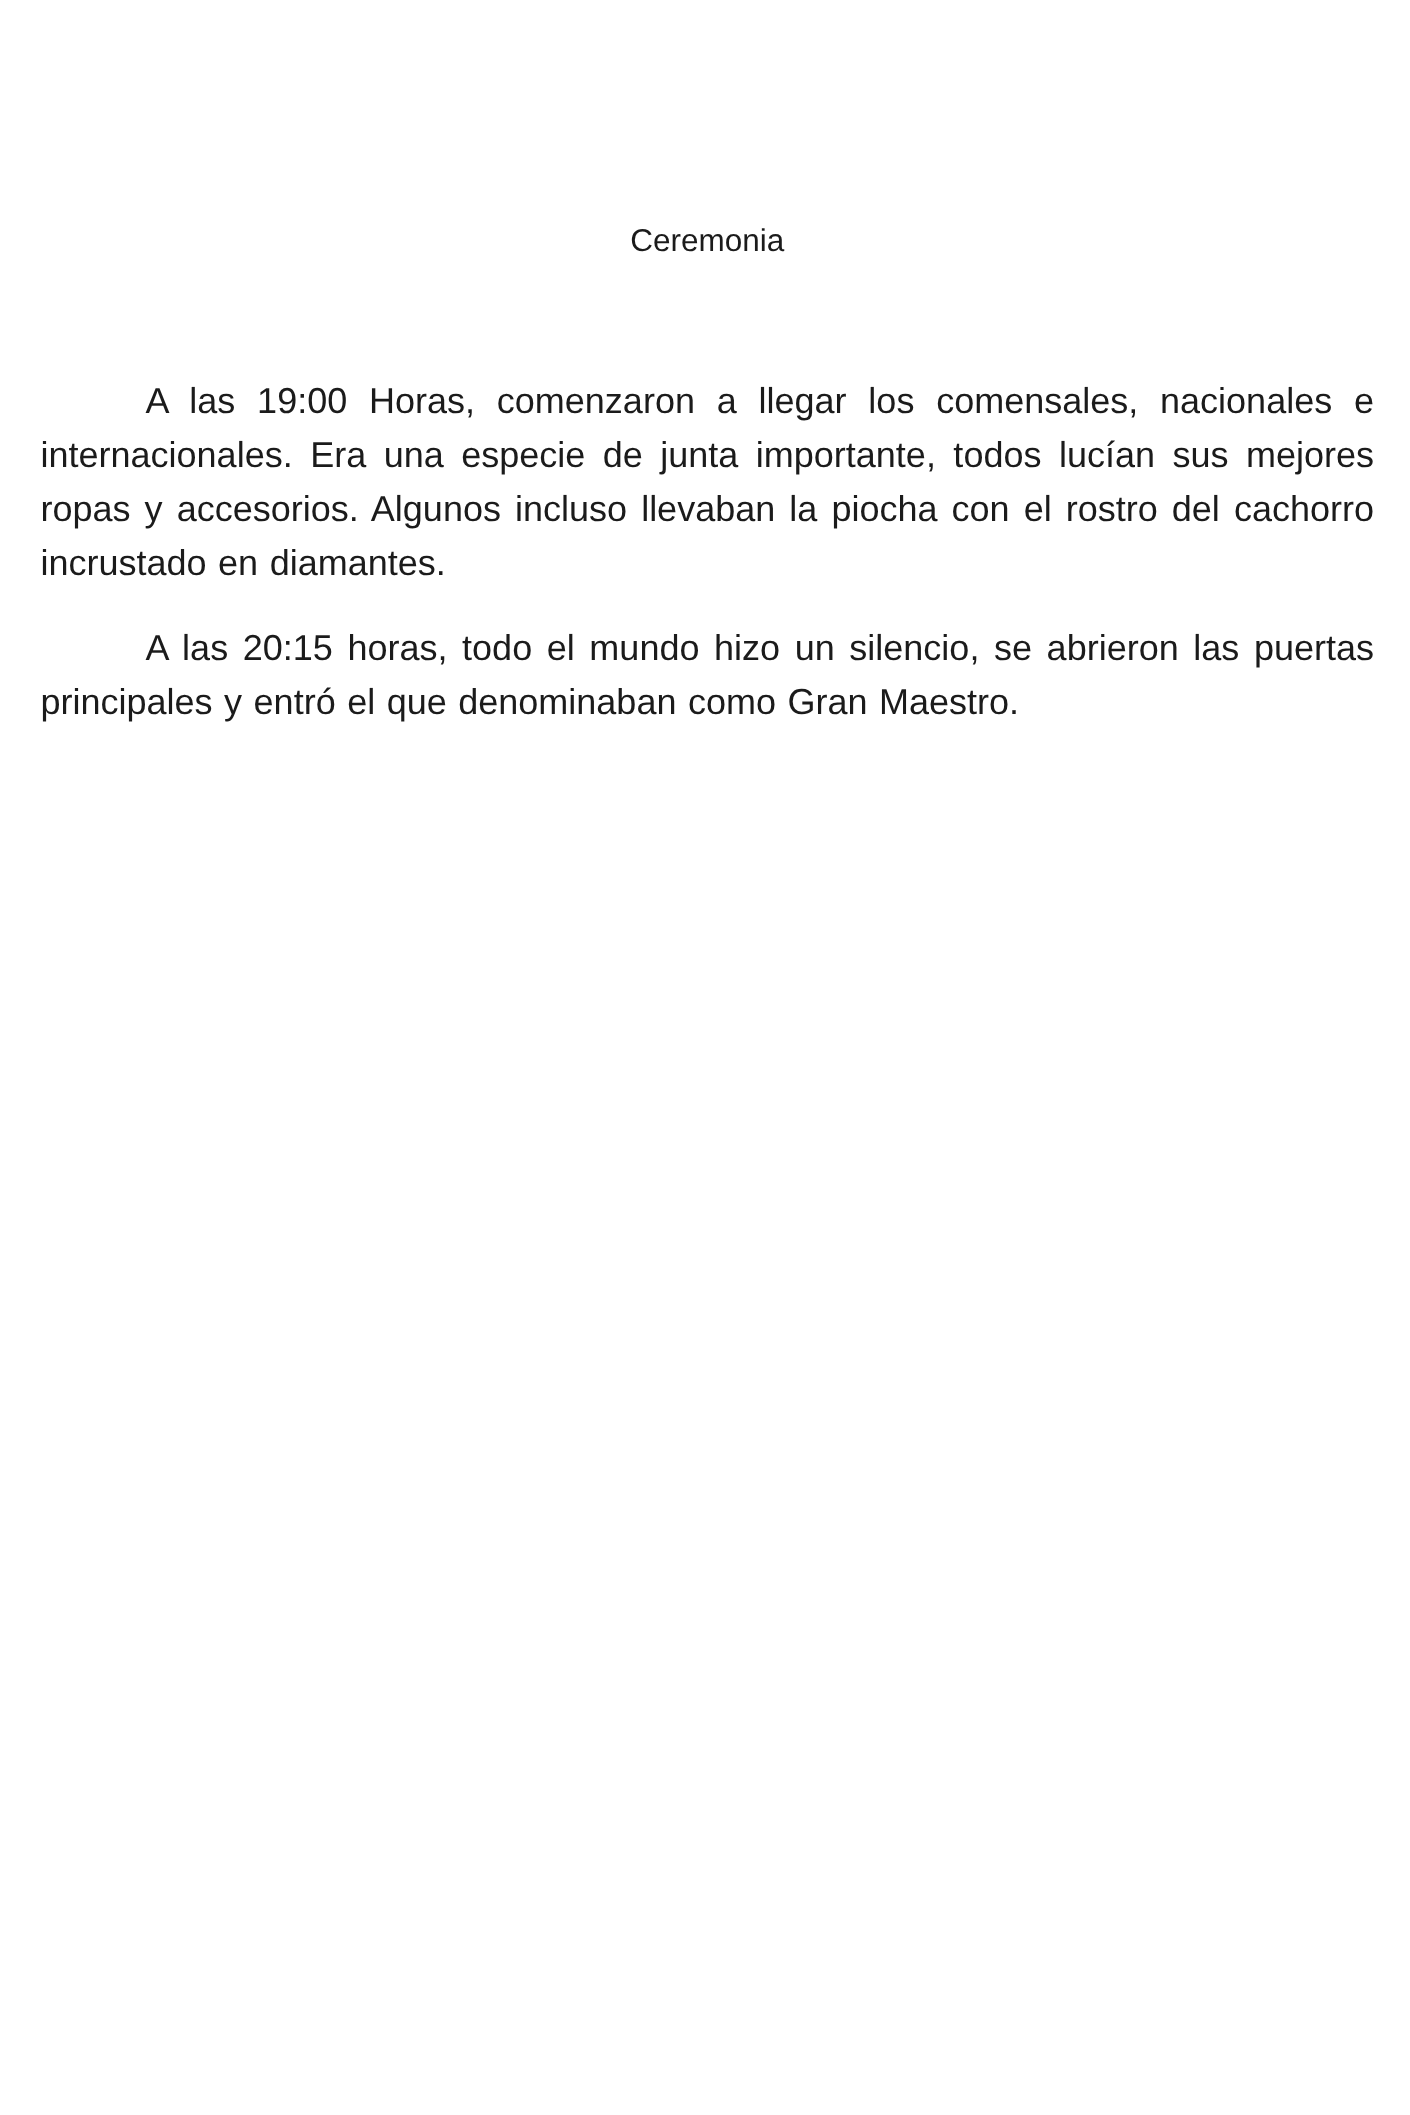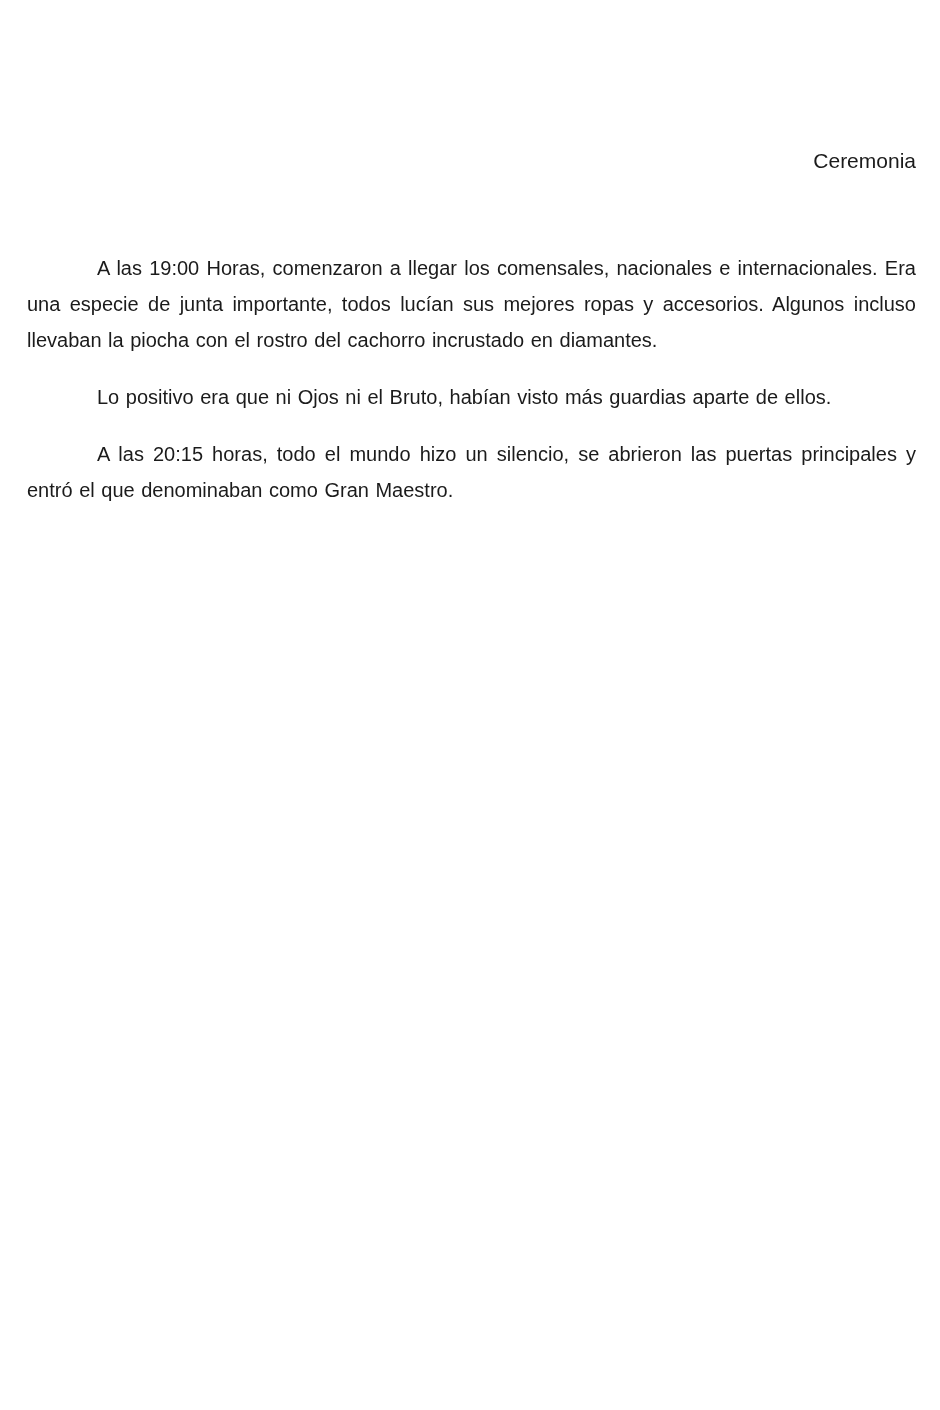--- a/index.html
+++ b/index.html
@@ -15,40 +15,39 @@
     overflow: hidden;
   }
   .page {
     box-sizing: border-box;
     width: 940px;
     height: 1410px;
     background: #ffffff;
     padding: 146px 24px 0 27px;
   }
   .doc-title {
-    text-align: right;
+    text-align: center;
     font-size: 21px;
     line-height: 30px;
     margin: 0 0 74px 0;
     font-weight: 400;
     color: #1b1b1b;
   }
   .doc-body p {
-    font-size: 20px;
+    font-size: 24px;
     line-height: 36px;
     text-align: justify;
     text-indent: 70px;
     margin: 0 0 21px 0;
     color: #1b1b1b;
     word-spacing: 1px;
   }
 </style>
 </head>
 <body>
 
 <div class="page">
   <div class="doc-title">Ceremonia</div>
   <div class="doc-body">
     <p>A las 19:00 Horas, comenzaron a llegar los comensales, nacionales e internacionales. Era una especie de junta importante, todos lucían sus mejores ropas y accesorios. Algunos incluso llevaban la piocha con el rostro del cachorro incrustado en diamantes.</p>
-    <p>Lo positivo era que ni Ojos ni el Bruto, habían visto más guardias aparte de ellos.</p>
     <p>A las 20:15 horas, todo el mundo hizo un silencio, se abrieron las puertas principales y entró el que denominaban como Gran Maestro.</p>
   </div>
 </div>
 
 </body></html>

